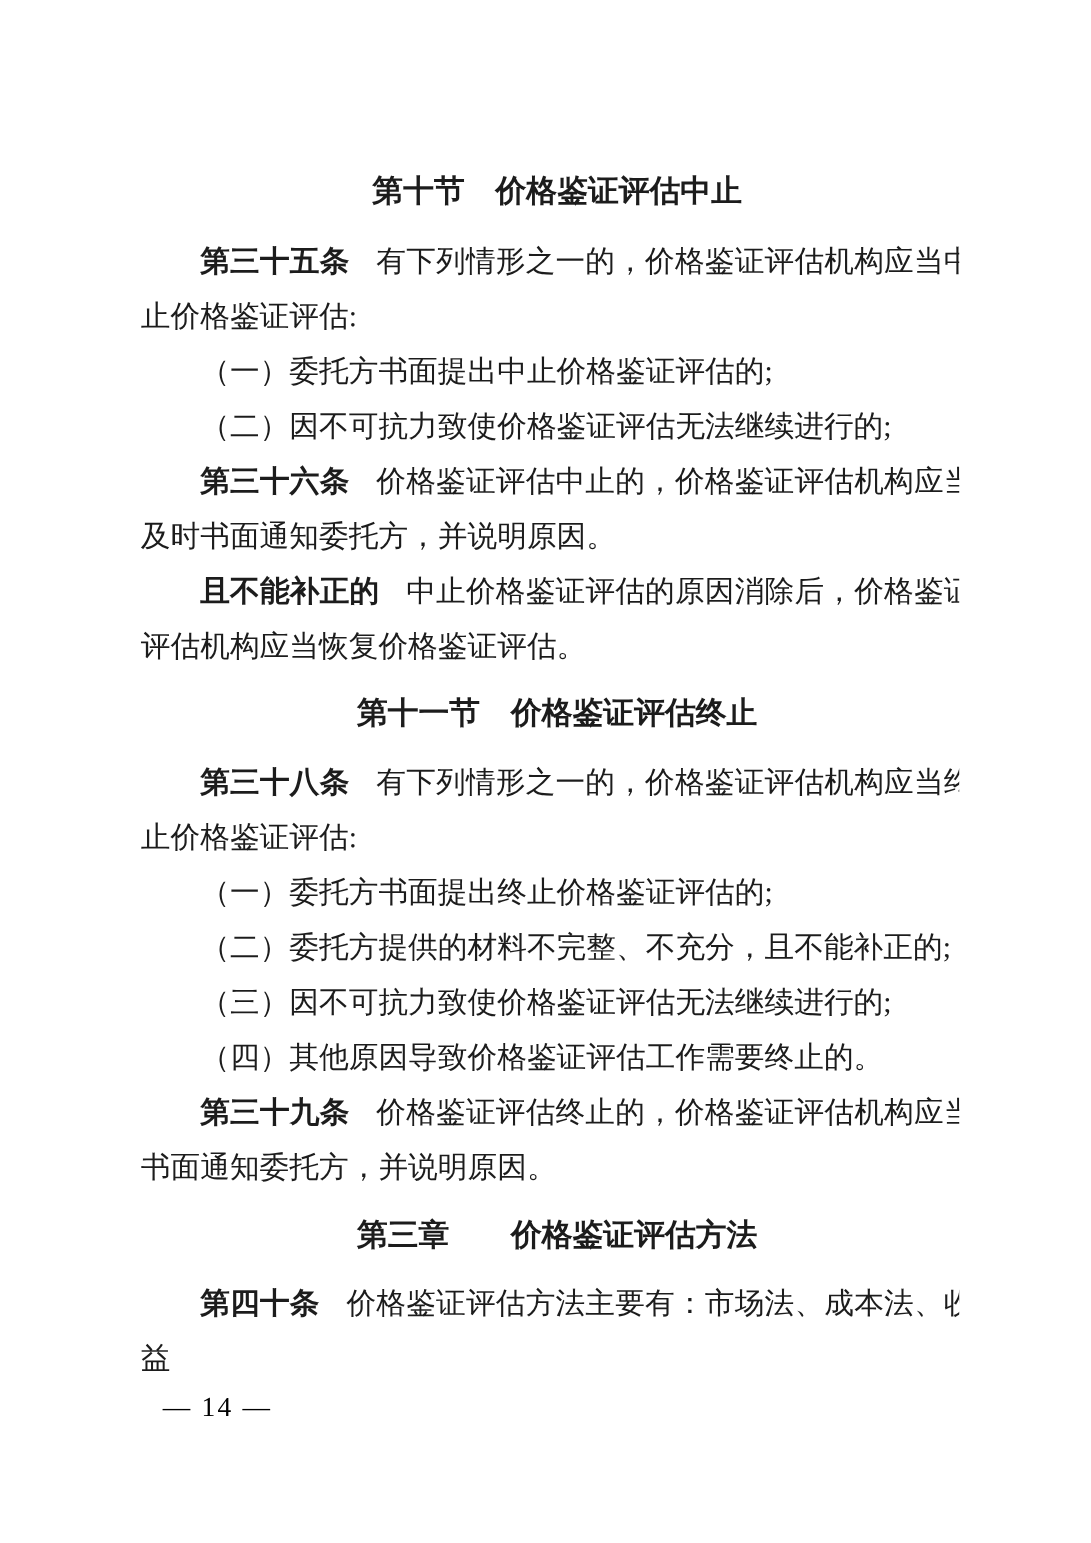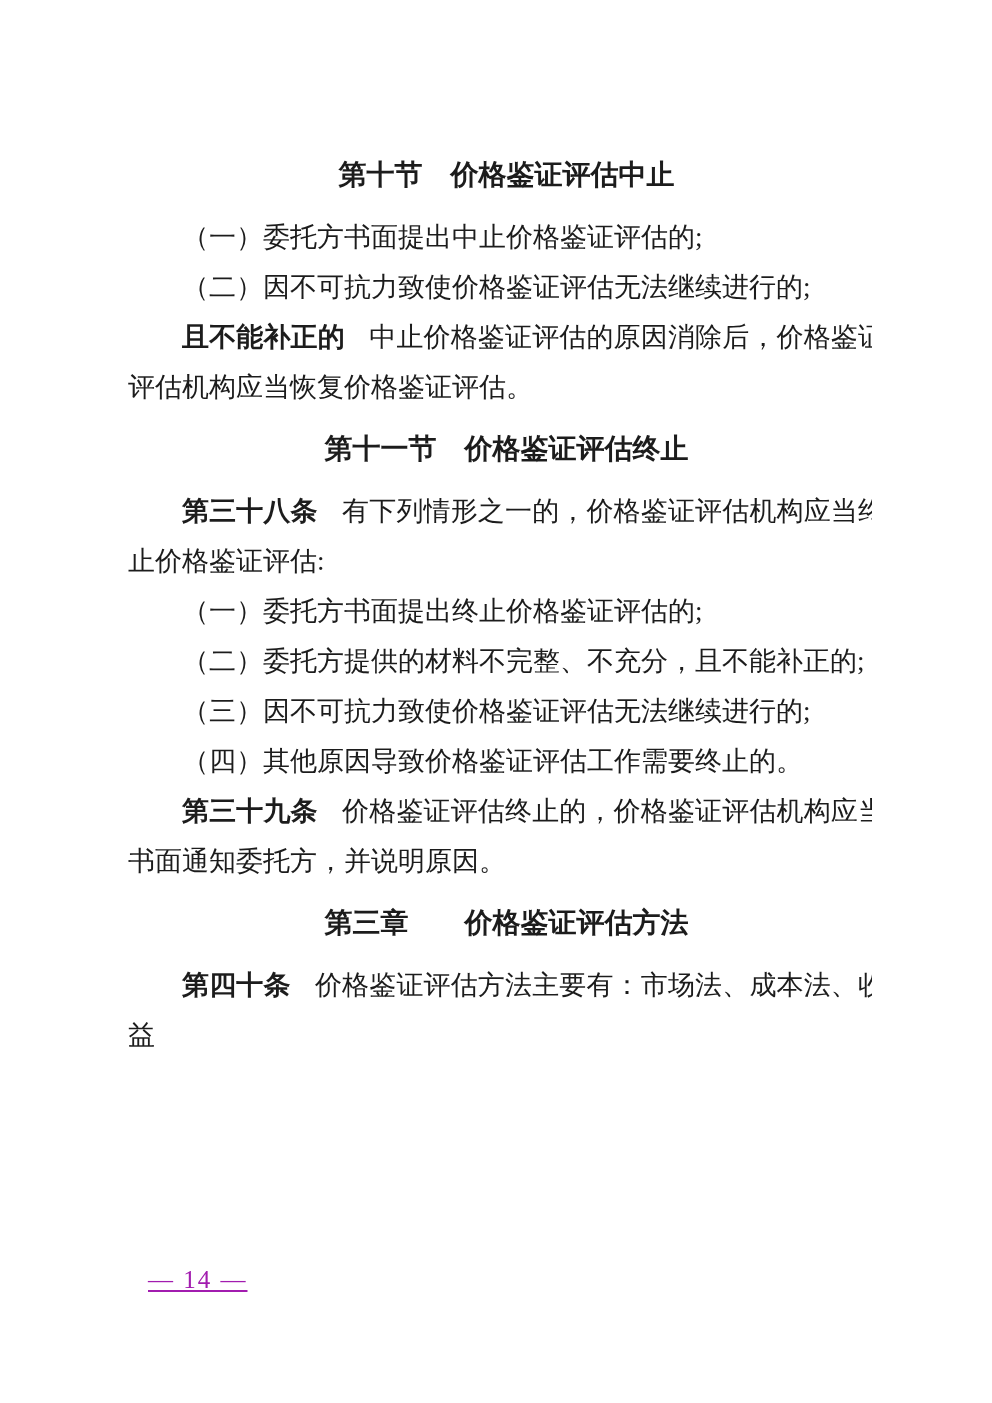--- a/index.html
+++ b/index.html
@@ -47,36 +47,41 @@
     font-weight: bold;
     margin-right: 0.9em;
   }
   .page-number {
     position: absolute;
     left: 148px;
     top: 1262px;
     font-size: 25px;
     line-height: 36px;
     letter-spacing: 2px;
-    color: #a21caf;
-    text-decoration: underline;
+    color: #000000;
   }
 </style>
 </head>
 <body>
 
 <div class="page">
   <div class="content">
 
     <h2 class="sec-heading">第十节　价格鉴证评估中止</h2>
 
+    <p class="body-para">
+      <span class="art-label">第三十五条</span><span>有下列情形之一的，价格鉴证评估机构应当中止价格鉴证评估:</span>
+    </p>
 
     <p class="body-para">（一）委托方书面提出中止价格鉴证评估的;</p>
     <p class="body-para">（二）因不可抗力致使价格鉴证评估无法继续进行的;</p>
 
+    <p class="body-para">
+      <span class="art-label">第三十六条</span><span>价格鉴证评估中止的，价格鉴证评估机构应当及时书面通知委托方，并说明原因。</span>
+    </p>
 
     <p class="body-para">
       <span class="art-label">且不能补正的</span><span>中止价格鉴证评估的原因消除后，价格鉴证评估机构应当恢复价格鉴证评估。</span>
     </p>
 
     <h2 class="sec-heading heading-space">第十一节　价格鉴证评估终止</h2>
 
     <p class="body-para">
       <span class="art-label">第三十八条</span><span>有下列情形之一的，价格鉴证评估机构应当终止价格鉴证评估:</span>
     </p>

